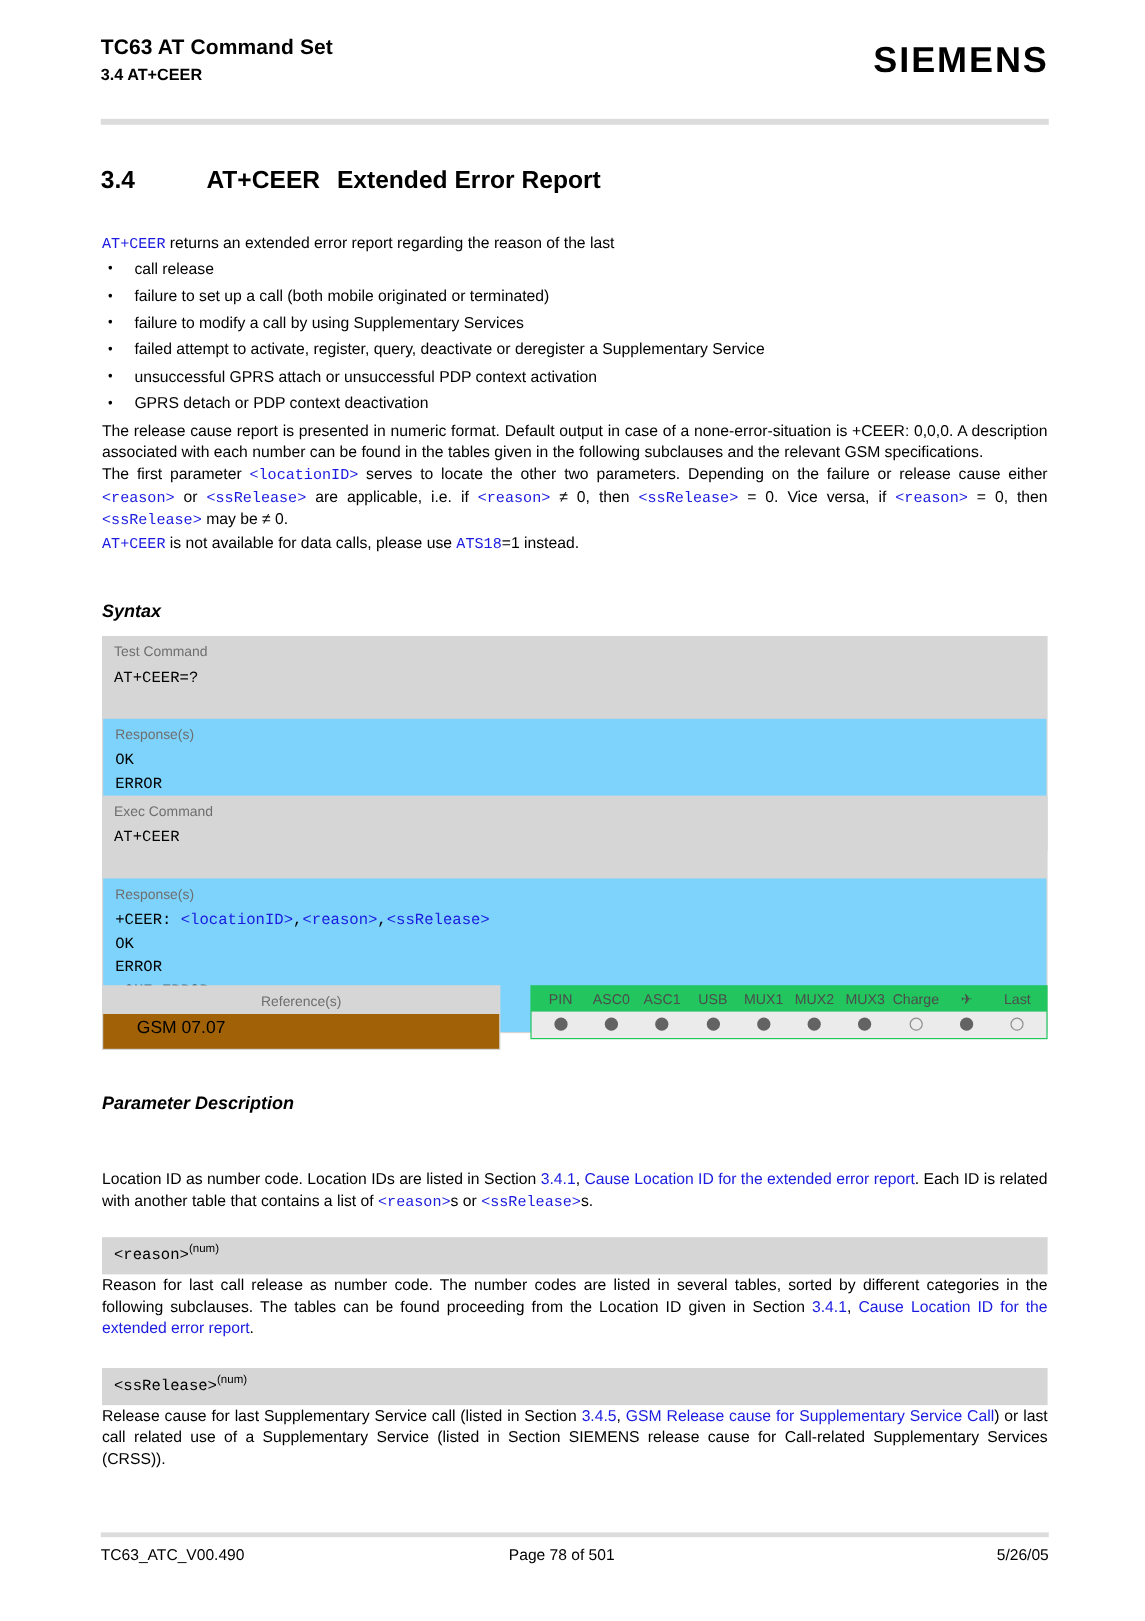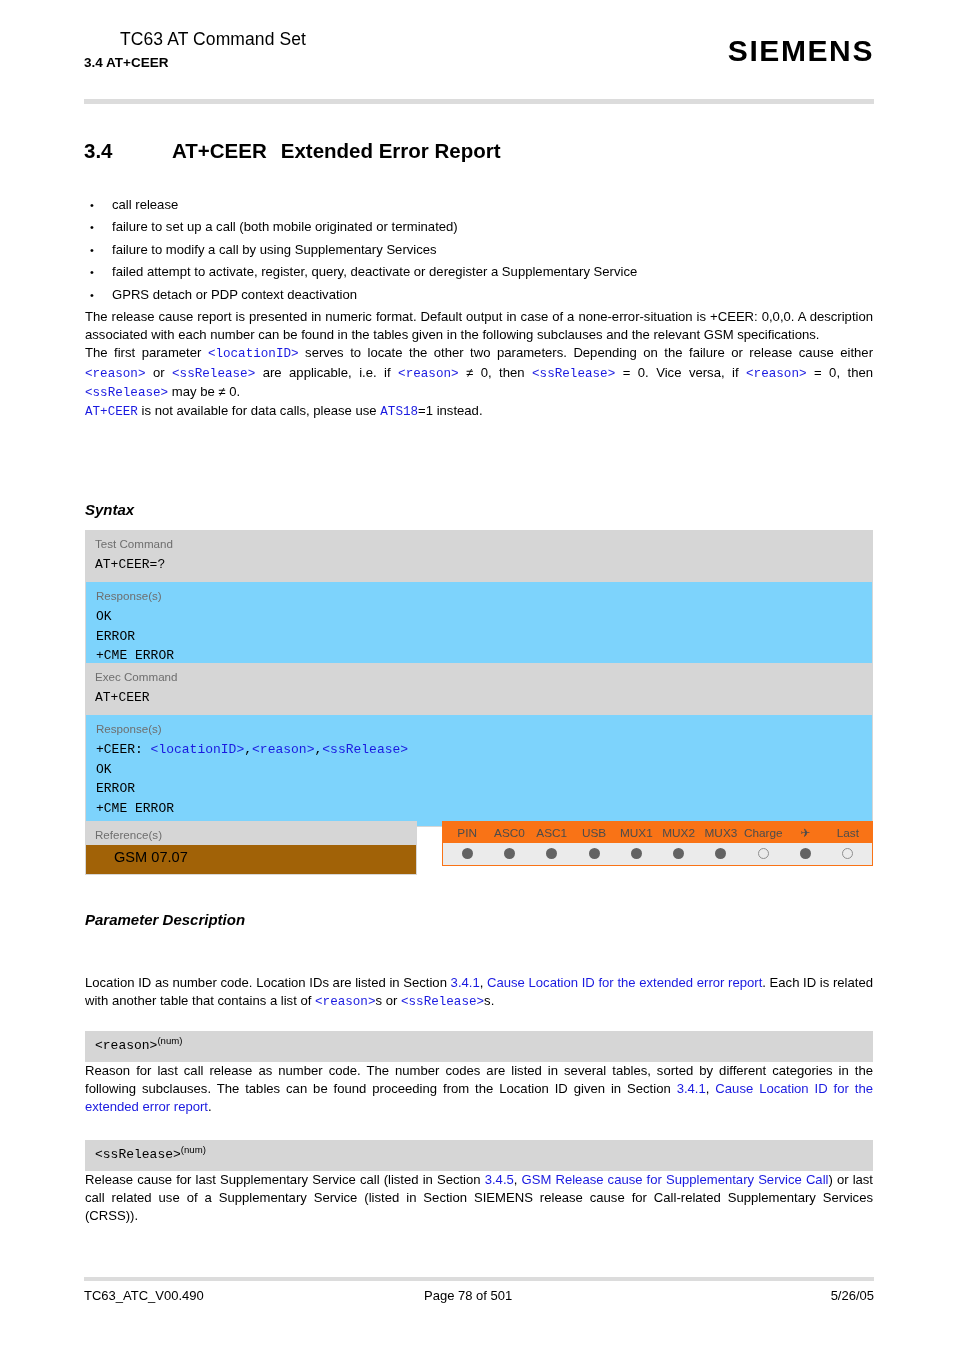--- a/index.html
+++ b/index.html
@@ -25,24 +25,23 @@
 
   
   .header {
     position: absolute;
     left: 84px; top: 28px;
     width: 790px;
     height: 60px;
   }
   .hdr-title {
     font-size: 17.5px;
-    font-weight: normal;
+    font-weight: bold;
     letter-spacing: 0.1px;
     line-height: 22px;
-    margin-left: 36px;
   }
   .hdr-sub {
     font-size: 13.5px;
     font-weight: bold;
     line-height: 19px;
     margin-top: 3px;
   }
   .logo {
     position: absolute;
     right: 0; top: 6px;
@@ -124,54 +123,55 @@
   .syn-label {
     font-size: 11.6px;
     color: #6e6e6e;
     padding: 7px 10px 2px 10px;
     line-height: 14px;
   }
   .syn-code {
     font-family: "Liberation Mono", monospace;
     font-size: 13px;
     line-height: 19.4px;
-    padding: 2px 10px 8px 10px;
+    padding: 2px 10px 25px 10px;
     color: #000;
   }
   .syn-resp {
     background: #7dd3fc;
     margin: 0 1px 1px 1px;
   }
   .syn-resp .syn-label { color: #6e6e6e; }
 
   
   .refbox {
     position: absolute;
     left: 85px; top: 821px;
     width: 332px;
     background: #d6d6d6;
   }
   .ref-label {
     font-size: 11.6px;
     color: #6e6e6e;
     padding: 7px 10px 3px 10px;
     line-height: 14px;
+    text-align: center;
   }
   .ref-val {
     background: #a16207;
     margin: 0 1px 1px 1px;
     font-size: 14.6px;
     line-height: 21px;
     padding: 2px 10px 6px 28px;
   }
   .capbox {
     position: absolute;
     left: 442px; top: 821px;
     width: 431px;
-    background: #f97316;
+    background: #22c55e;
   }
   .cap-head {
     display: flex;
     padding: 4px 4px 2px 4px;
   }
   .cap-head .cell {
     flex: 1 1 0;
     text-align: center;
     font-size: 11.8px;
     color: #4c4c4c;
@@ -256,26 +256,28 @@
     <div class="hdr-sub">3.4 AT+CEER</div>
     <div class="logo">SIEMENS</div>
   </div>
   <div class="hdr-rule"></div>
 
   <div class="sec-title">
     <span class="sec-num">3.4</span><span class="sec-cmd">AT+CEER</span><span>Extended Error Report</span>
   </div>
 
   <div class="body">
+    <p class="para nojust"><span class="mono blue">AT+CEER</span><span> returns an extended error report regarding the reason of the last</span></p>
 
     <ul class="bullets">
       <li><span>call release</span></li>
       <li><span>failure to set up a call (both mobile originated or terminated)</span></li>
       <li><span>failure to modify a call by using Supplementary Services</span></li>
       <li><span>failed attempt to activate, register, query, deactivate or deregister a Supplementary Service</span></li>
+      <li><span>unsuccessful GPRS attach or unsuccessful PDP context activation</span></li>
       <li><span>GPRS detach or PDP context deactivation</span></li>
     </ul>
 
     <p class="para p-block">The release cause report is presented in numeric format. Default output in case of a none-error-situation is +CEER: 0,0,0. A description associated with each number can be found in the tables given in the following subclauses and the relevant GSM specifications.</p>
 
     <p class="para"><span>The first parameter </span><span class="mono blue">&lt;locationID&gt;</span><span> serves to locate the other two parameters. Depending on the failure or release cause either </span><span class="mono blue">&lt;reason&gt;</span><span> or </span><span class="mono blue">&lt;ssRelease&gt;</span><span> are applicable, i.e. if </span><span class="mono blue">&lt;reason&gt;</span><span> ≠ 0, then </span><span class="mono blue">&lt;ssRelease&gt;</span><span> = 0. Vice versa, if </span><span class="mono blue">&lt;reason&gt;</span><span> = 0, then </span><span class="mono blue">&lt;ssRelease&gt;</span><span> may be ≠ 0.</span></p>
 
     <p class="para nojust"><span class="mono blue">AT+CEER</span><span> is not available for data calls, please use </span><span class="mono blue">ATS18</span><span>=1 instead.</span></p>
   </div>
 

